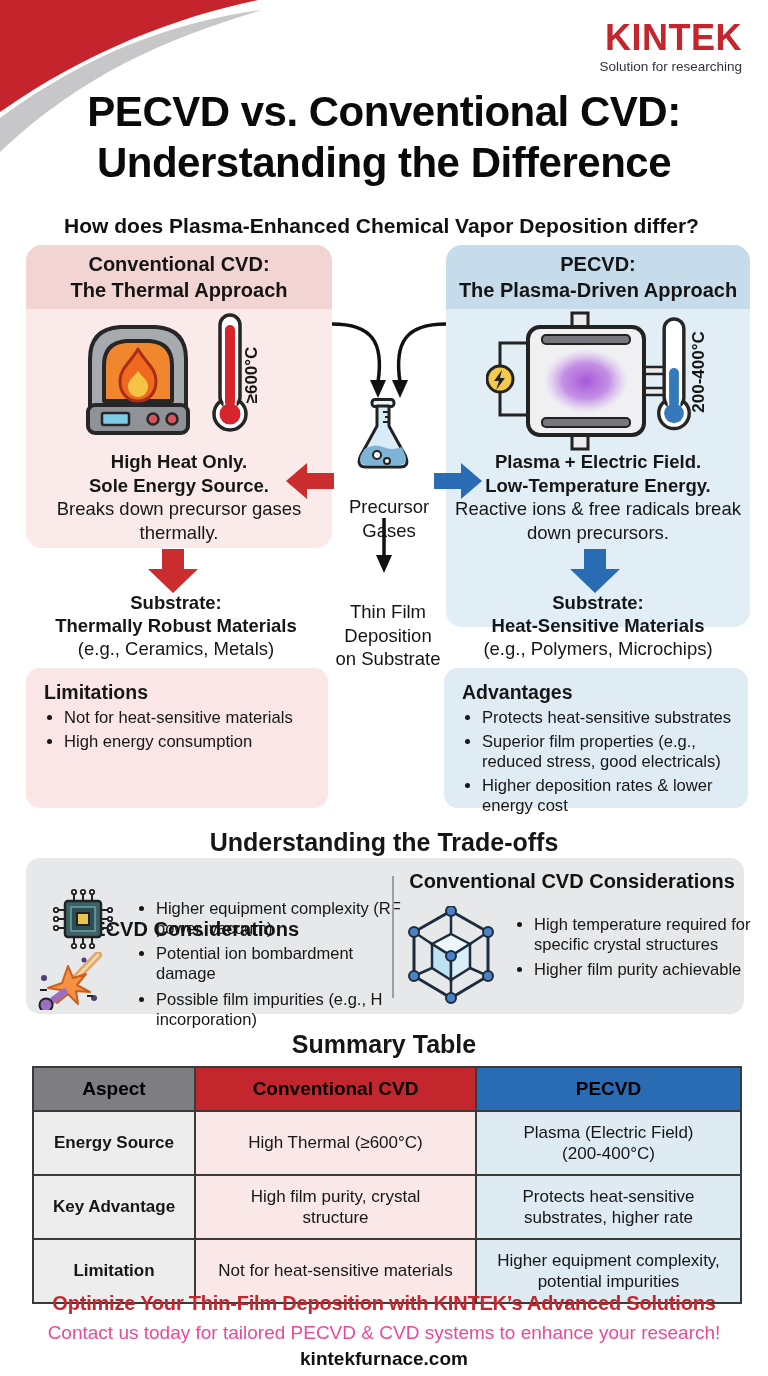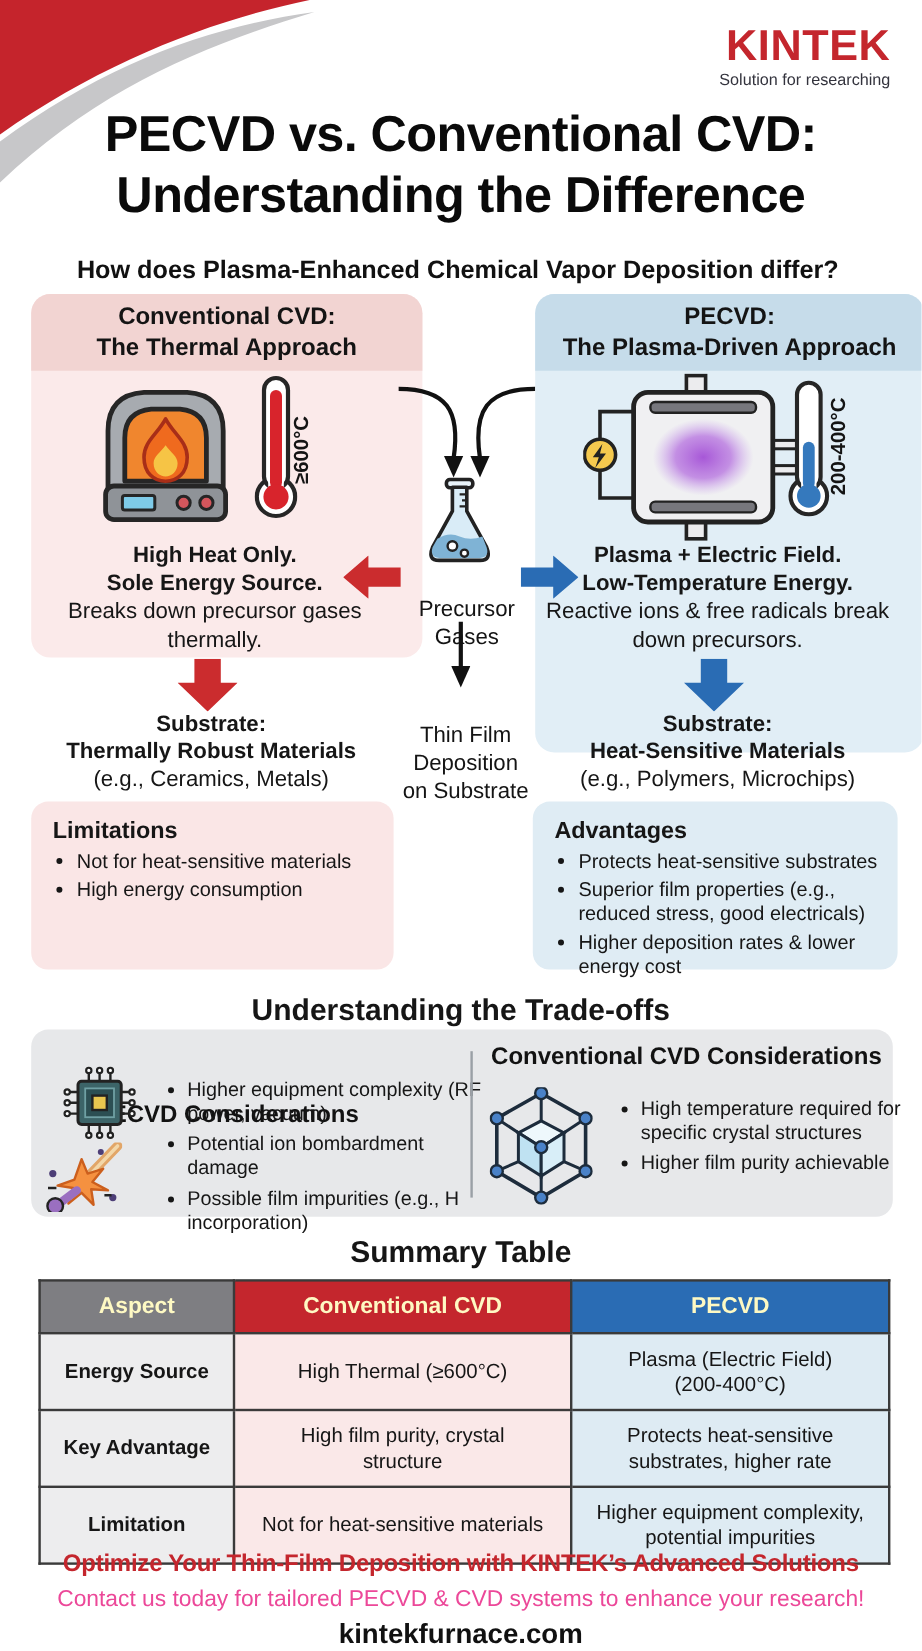--- a/index.html
+++ b/index.html
@@ -12,21 +12,21 @@
 
   
   .swoosh{left:0;top:0;width:300px;height:160px;}
   .brand{right:26px;top:20px;text-align:right;}
   .brand-name{font-size:36px;font-weight:bold;color:var(--accent_red,#c4262d);letter-spacing:.5px;line-height:1;}
   .brand-tag{font-size:13.5px;color:#33333d;margin-top:3px;}
   .main-title{left:0;top:86px;width:768px;font-size:42px;font-weight:bold;line-height:1.22;color:#0a0a0a;letter-spacing:-.5px;}
   .subtitle{left:0;top:214px;width:763px;font-size:21px;font-weight:bold;color:#111;}
 
   
-  .panel{border-radius:16px;padding-left:20px;}
+  .panel{border-radius:16px;}
   .panel-conv{left:26px;top:245px;width:306px;height:303px;background:var(--panel_pink_body,#fbeaea);}
   .panel-pecvd{left:446px;top:245px;width:304px;height:382px;background:var(--panel_blue_body,#e1eef6);}
   .panel-head{position:absolute;left:0;top:0;width:100%;height:64px;border-radius:16px 16px 0 0;
               display:flex;flex-direction:column;justify-content:center;font-size:20px;font-weight:bold;line-height:1.32;text-align:center;color:#141414;}
   .panel-conv .panel-head{background:var(--panel_pink_header,#f2d4d2);}
   .panel-pecvd .panel-head{background:var(--panel_blue_header,#c6dcea);}
   .energy-text{position:absolute;left:8px;top:205px;width:290px;text-align:center;font-size:18.5px;line-height:1.28;}
   .rot-label{position:absolute;width:120px;height:22px;text-align:center;font-size:17px;font-weight:bold;
              transform:rotate(-90deg);color:#141414;}
 
@@ -50,33 +50,33 @@
   .to-subtitle{position:absolute;top:12px;font-size:20px;font-weight:bold;text-align:center;color:#121212;}
   .to-divider{position:absolute;left:366px;top:18px;width:2px;height:122px;background:#9aa0a6;}
   .to-list{position:absolute;margin:0;padding:0 0 0 18px;font-size:16.5px;line-height:1.22;}
   .to-list li{margin:0 0 5px 0;}
 
   
   .summary-title{left:0;top:1030px;width:768px;font-size:25px;font-weight:bold;}
   table.summary{position:absolute;left:32px;top:1066px;width:708px;border-collapse:collapse;table-layout:fixed;}
   table.summary col.c0{width:162px;} table.summary col.c1{width:281px;} table.summary col.c2{width:265px;}
   table.summary th,table.summary td{border:2px solid #3a3a3a;text-align:center;vertical-align:middle;}
-  table.summary th{height:40px;font-size:19px;color:#fef9c3;font-weight:bold;margin-top:16px;}
+  table.summary th{height:40px;font-size:19px;color:#000000;font-weight:bold;margin-top:16px;}
   th.h-aspect{background:var(--header_gray,#7e7e82);}
   th.h-conv{background:var(--accent_red,#c4262d);}
   th.h-pecvd{background:var(--accent_blue,#2a6cb4);}
   table.summary td{height:58px;font-size:17px;line-height:1.25;padding:2px 6px;}
   td.c-aspect{background:#ededee;font-weight:bold;font-size:18px;}
   td.c-conv{background:#fae8e8;}
   td.c-pecvd{background:#deebf3;}
 
   
   .foot-head{left:0;top:1292px;width:768px;font-size:20px;font-weight:bold;color:var(--accent_red,#c4262d);letter-spacing:-.2px;}
   .foot-contact{left:0;top:1322px;width:768px;font-size:19px;color:#ec4899;}
-  .foot-site{left:0;top:1348px;width:768px;font-size:23px;font-weight:bold;color:#111;}
+  .foot-site{left:0;top:1348px;width:768px;font-size:19px;font-weight:bold;color:#111;}
 </style>
 </head>
 <body>
 
 <div class="canvas">
 
   <div class="abs swoosh">
     <svg width="100%" height="100%" viewBox="0 0 300 160">
       <path d="M0,0 L258,0 C180,16 88,50 0,112 Z" fill="#c5242c"></path>
       <path d="M0,118 C90,52 175,22 262,10 C170,38 85,72 0,152 Z" fill="#c7c7c9"></path>

